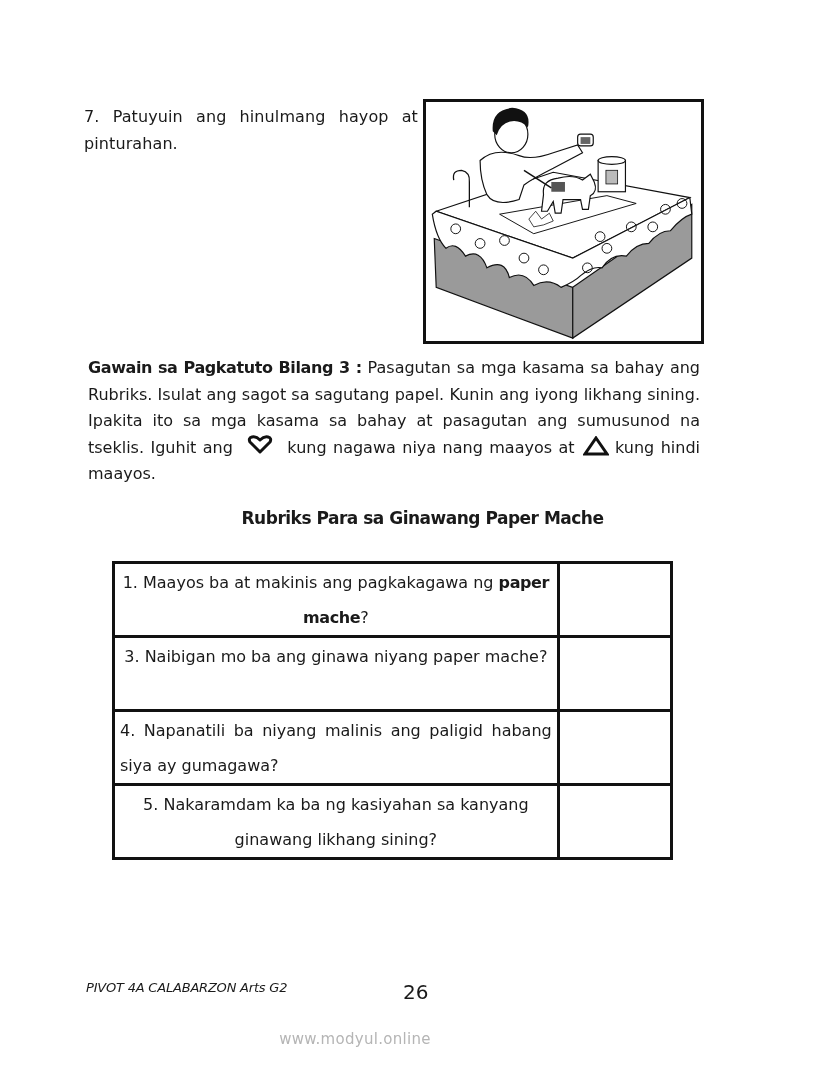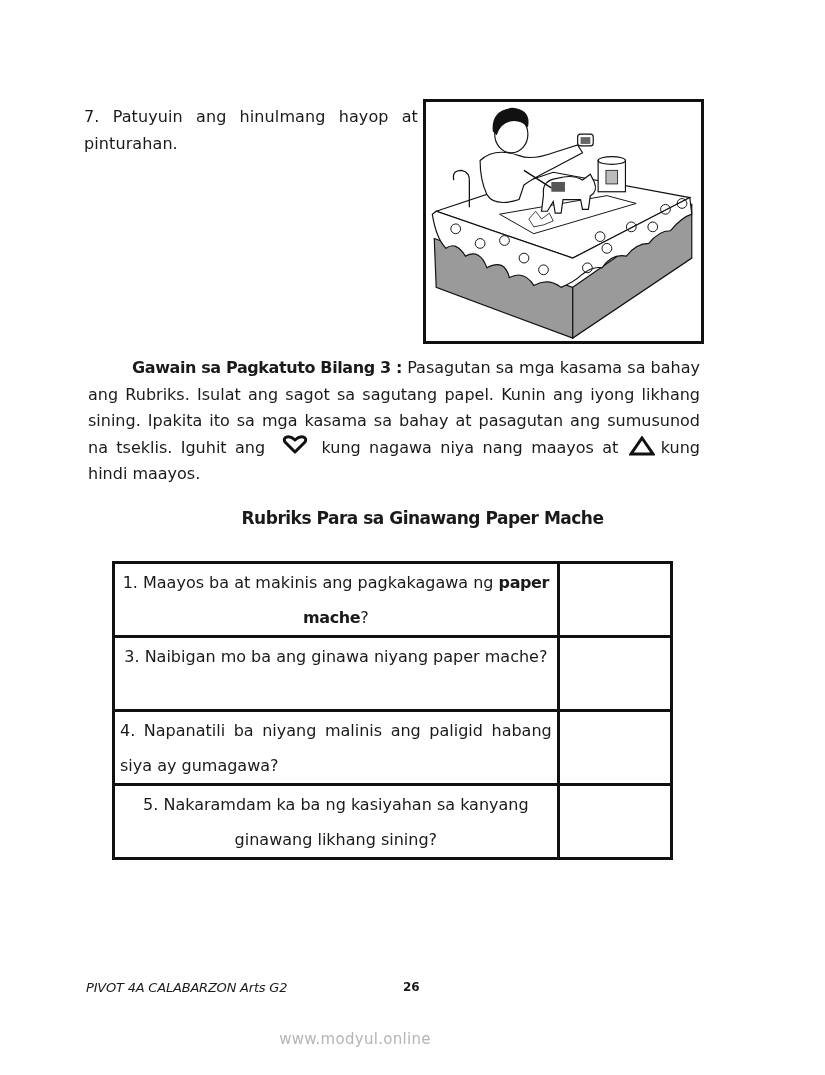--- a/index.html
+++ b/index.html
@@ -15,21 +15,21 @@
     .illustration {
       position: absolute; left: 423px; top: 99px; width: 281px; height: 245px;
       border: 3px solid #111; background: #fff; overflow: hidden;
     }
     .illustration svg { width: 100%; height: 100%; display: block; }
 
     .instructions {
       position: absolute; left: 88px; top: 355px; width: 612px;
       font-size: 16px; line-height: 26.5px; text-align: justify;
     }
-    .instructions .lead { font-weight: bold; letter-spacing: -0.4px; margin-left: 44px; }
+    .instructions .lead { font-weight: bold; letter-spacing: -0.4px; }
     .instructions .icon { display: inline-block; vertical-align: middle; }
     .instructions .heart { width: 26px; height: 20px; margin: 0 14px 0 8px; position: relative; top: -3px; }
     .instructions .tri { width: 26px; height: 20px; margin: 0 6px 0 2px; position: relative; top: -2px; }
 
     .rubric-title {
       position: absolute; left: 0; width: 825px; top: 508px; text-align: center;
       font-size: 17px; font-weight: bold; letter-spacing: -0.5px; padding-left: 8px;
     }
     .rubric-title span { position: relative; left: 6px; }
 
@@ -44,21 +44,21 @@
     }
     .rubric td.q { width: 447px; text-align: center; }
     .rubric td.q.justified { text-align: justify; text-align-last: left; }
     .rubric td.ans { width: 114px; }
     .rubric b { font-weight: bold; letter-spacing: -0.4px; }
 
     .footer-left {
       position: absolute; left: 86px; top: 980px; font-size: 13px; font-style: italic; letter-spacing: -0.2px;
     }
     .footer-page {
-      position: absolute; left: 403px; top: 980px; font-size: 12px; font-weight: bold;
+      position: absolute; left: 403px; top: 980px; font-size: 20px;
     }
     .watermark {
       position: absolute; left: 0; width: 710px; top: 1030px; text-align: center;
       font-size: 15px; color: #b5b5b5; letter-spacing: 0.3px;
     }
   </style>
 </head>
 <body>
 
 <div class="step">

